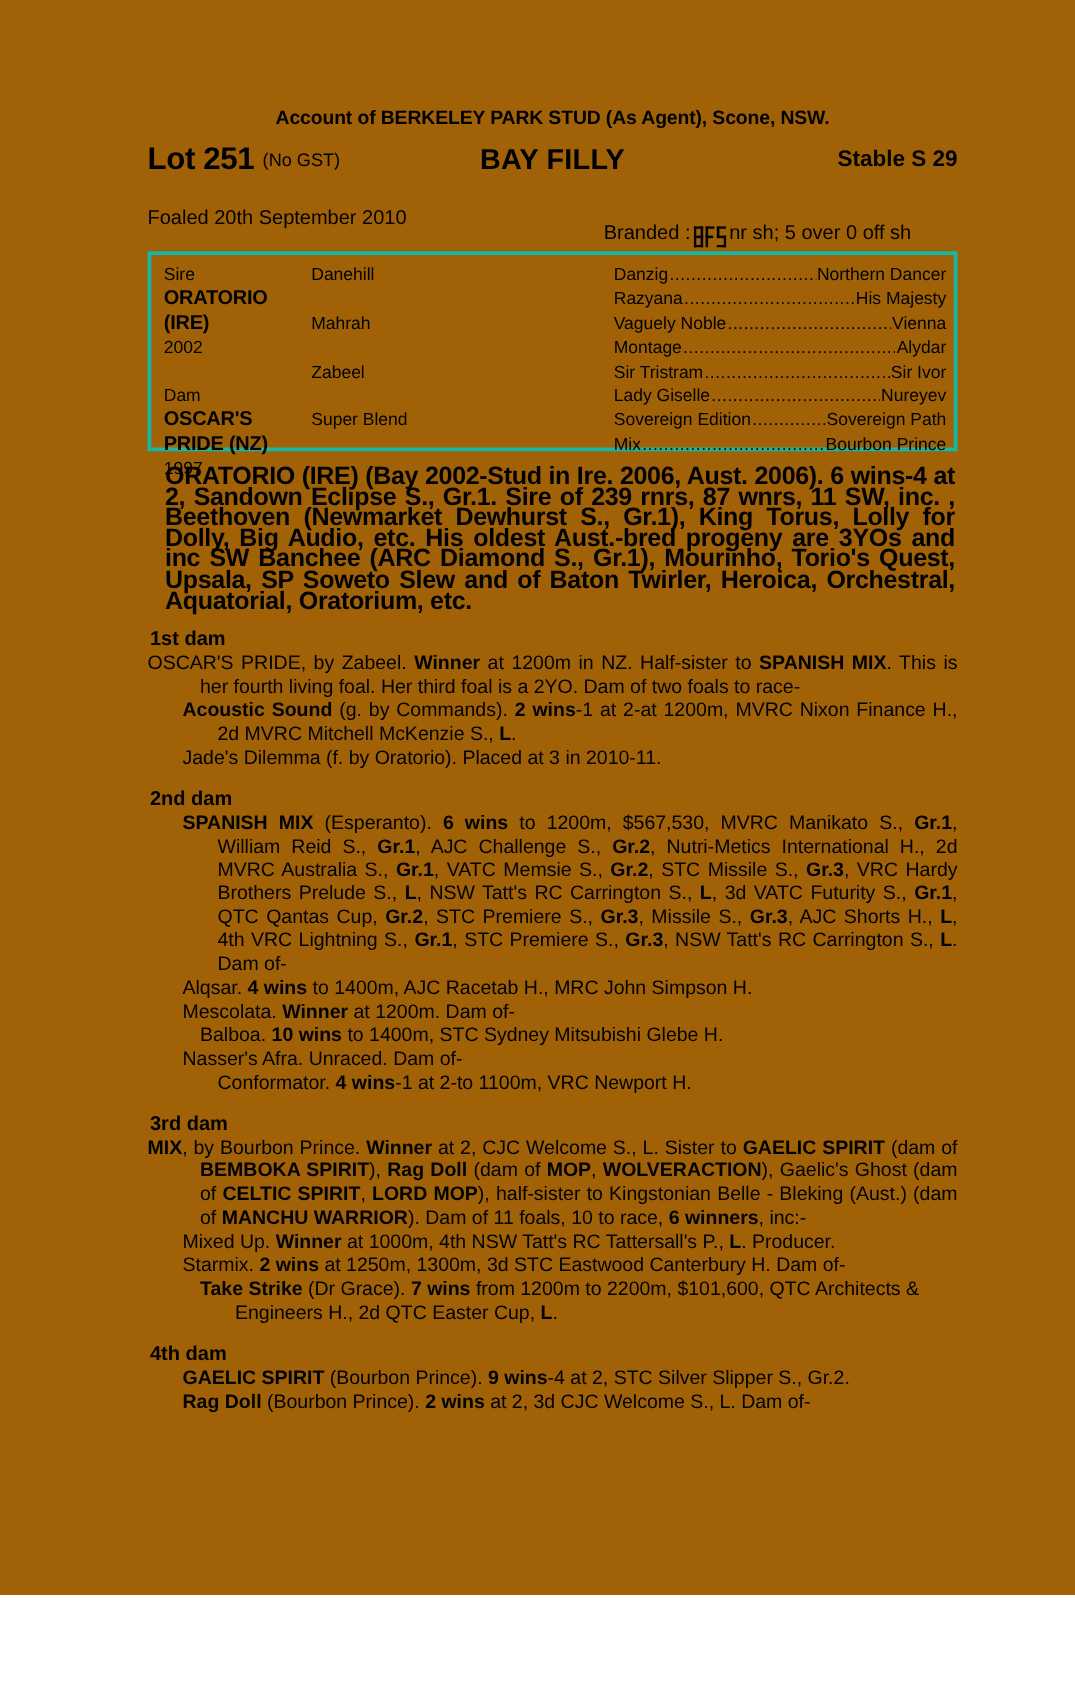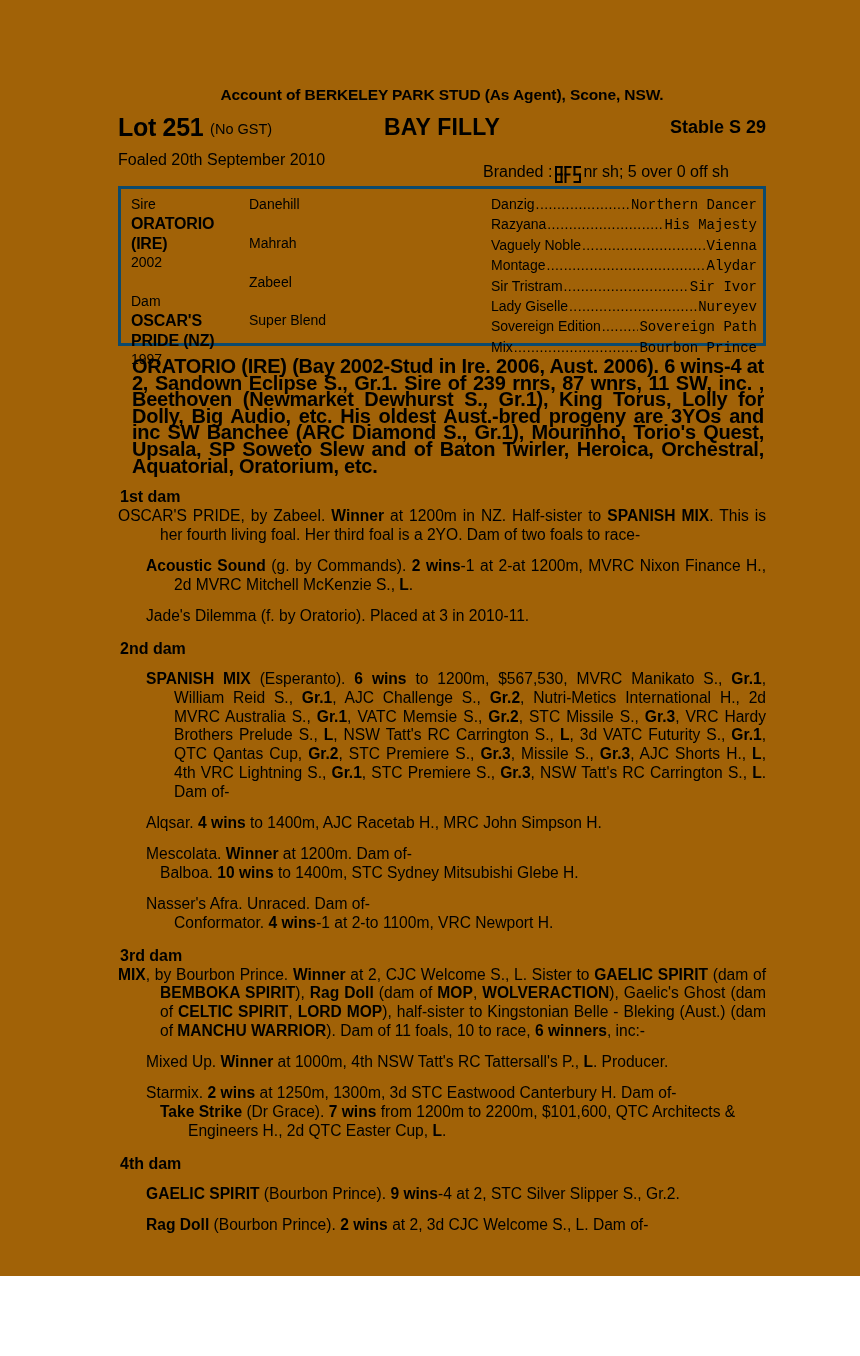--- a/index.html
+++ b/index.html
@@ -70,21 +70,21 @@
     right: 0;
     top: 4px;
     font-weight: bold;
     font-size: 18px;
     white-space: nowrap;
     text-align: center;
   }
   .foal-row {
     position: relative;
     height: 26px;
-    margin-top: 8px;
+    margin-top: 23px;
     font-size: 16px;
   }
   .foaled {
     position: absolute;
     left: 0;
     top: 0;
     white-space: nowrap;
   }
   .branded {
     position: absolute;
@@ -101,21 +101,21 @@
     height: 17px;
     margin: 0 2px 0 3px;
     vertical-align: -1px;
     top: 2px;
   }
   .brand-glyph svg { display: block; }
 
   
   .ped-table {
     margin-top: 9px;
-    border: 3px solid #0c4a6e;
+    border: 3px solid #14b8a6;
     padding: 4px 0 4px 0;
     box-sizing: border-box;
     height: 160px;
     position: relative;
   }
   .ped-table .inner {
     position: relative;
     height: 100%;
     padding-left: 10px;
     box-sizing: border-box;
@@ -159,21 +159,21 @@
   }
   .dot-row .lf { flex: 0 0 auto; }
   .dot-row .dots {
     flex: 1 1 auto;
     overflow: hidden;
     white-space: nowrap;
     font-size: 14px;
     letter-spacing: 0.4px;
     margin: 0 1px;
   }
-  .dot-row .rt { flex: 0 0 auto; font-family: Liberation Mono, monospace; }
+  .dot-row .rt { flex: 0 0 auto; }
 
   
   .sire-para {
     margin-top: 12px;
     font-weight: bold;
     font-size: 20px;
     line-height: 16.6px;
     text-align: justify;
     letter-spacing: -0.25px;
     padding: 0 2px 0 14px;
@@ -190,21 +190,21 @@
   .p {
     font-size: 15.6px;
     line-height: 18.9px;
     text-align: justify;
     margin: 0;
     text-indent: 0;
     padding-left: 0;
   }
   
   .lvl0 { padding-left: 42px; text-indent: -42px; }
-  .lvl1 { padding-left: 56px; text-indent: -28px; margin-top: 12px; }
+  .lvl1 { padding-left: 56px; text-indent: -28px; }
   .lvl2 { padding-left: 70px; text-indent: -28px; }
   .lvl3 { padding-left: 84px; text-indent: -28px; }
   .nojust { text-align: left; }
   b { font-weight: bold; }
 </style>
 </head>
 <body>
 
 <div class="page">
   <div class="sheet">

